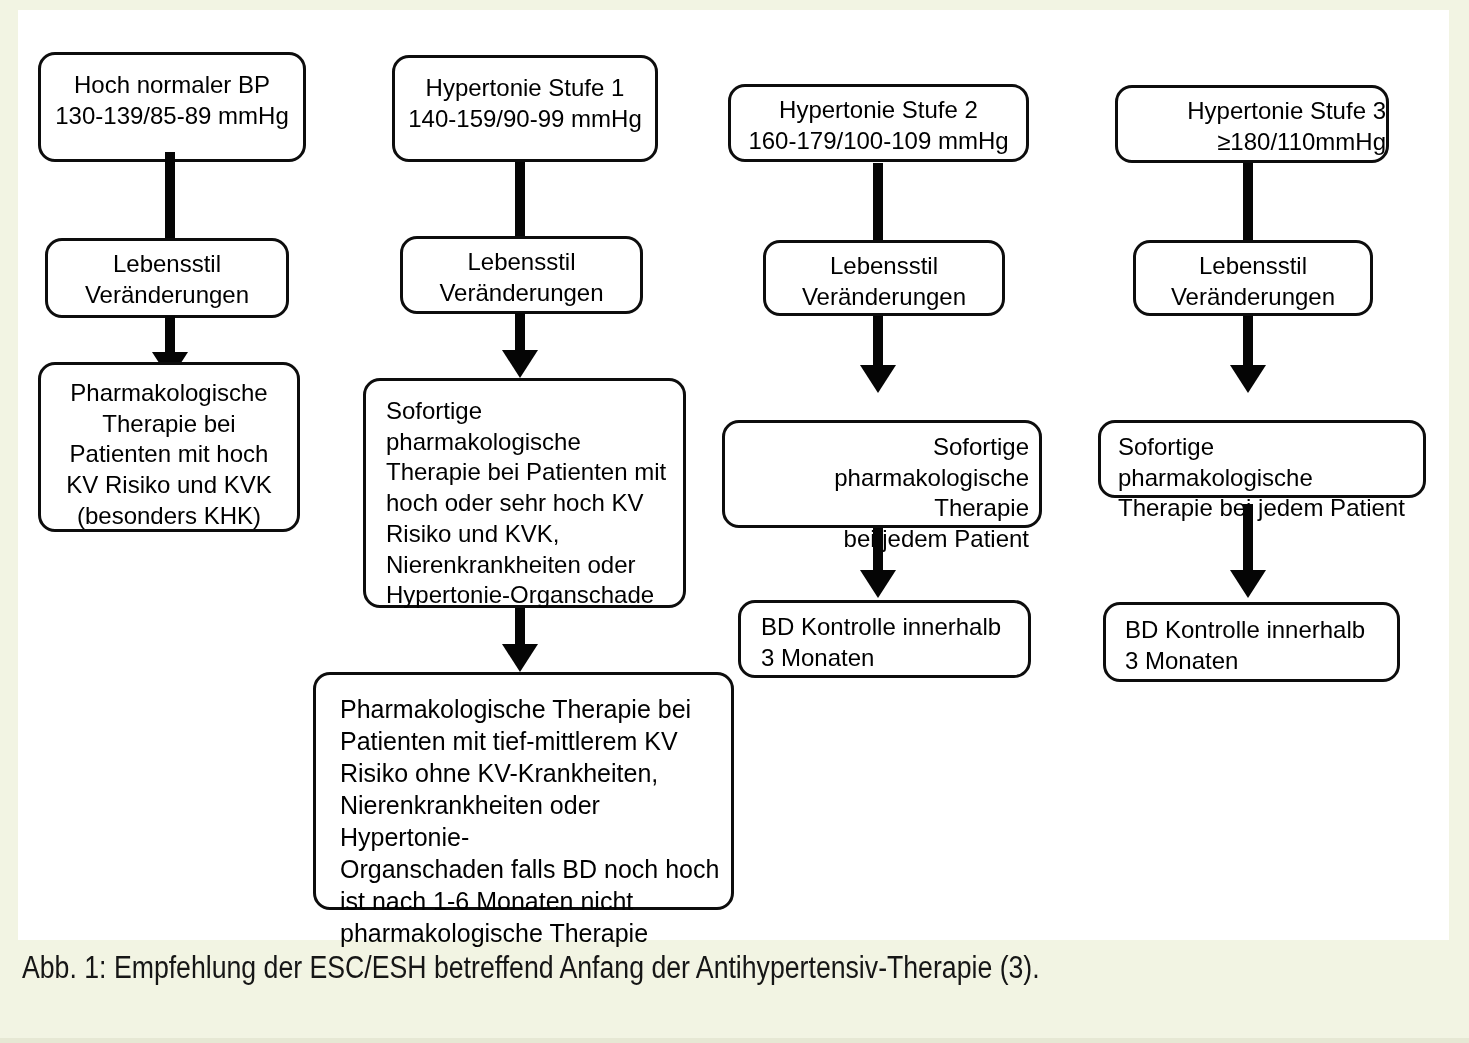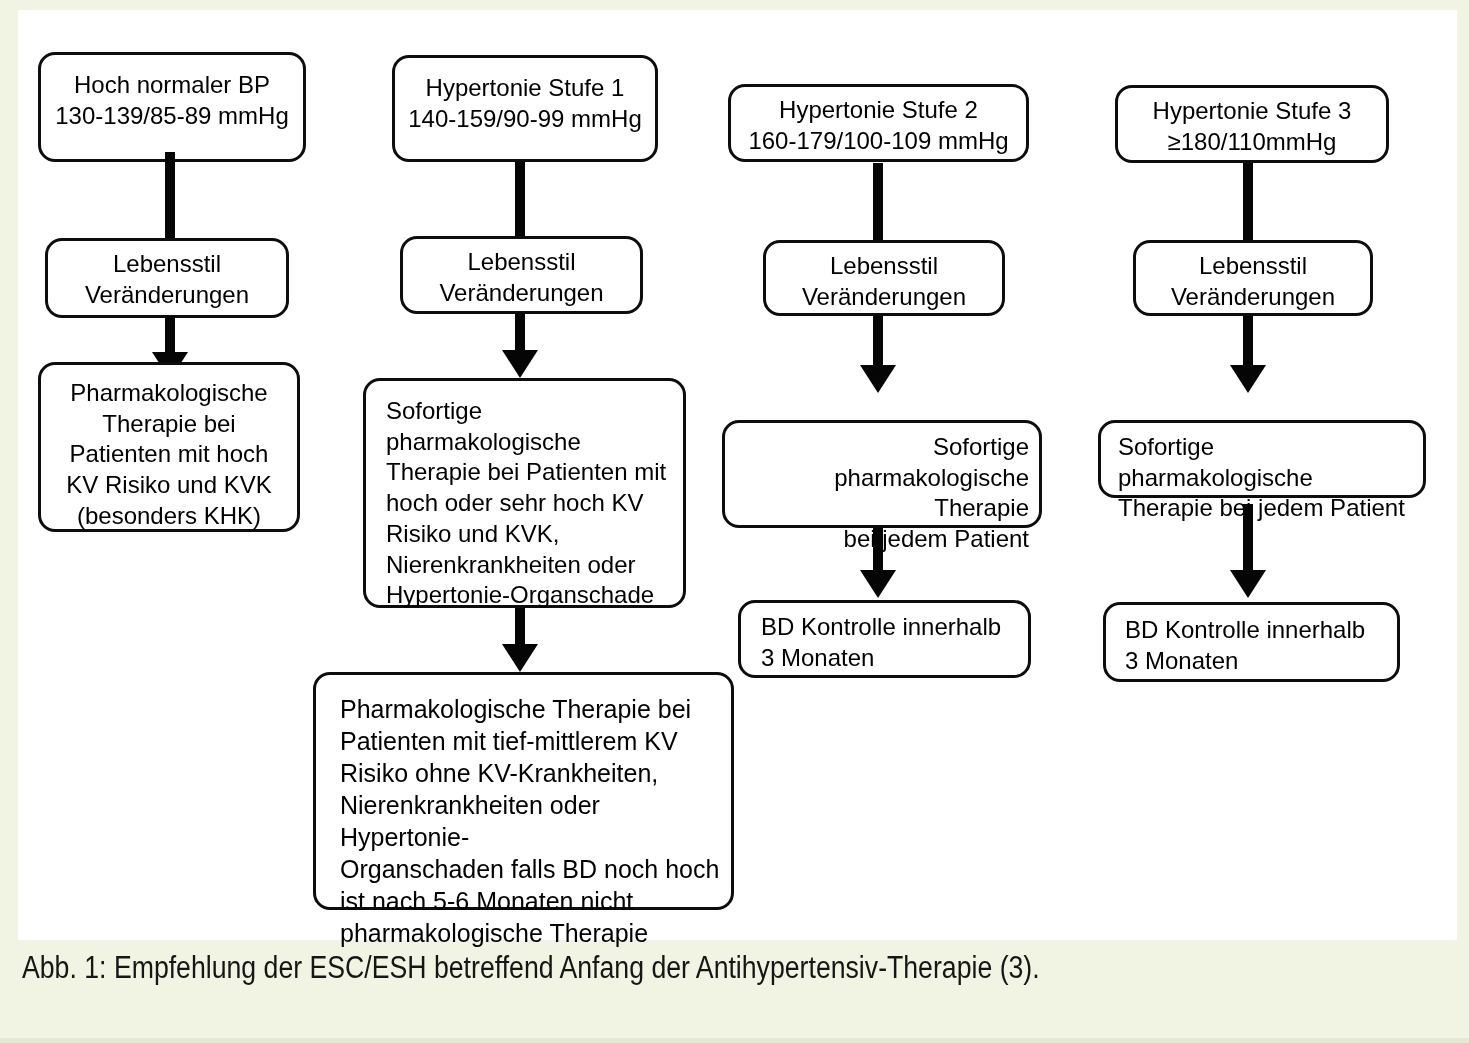--- a/index.html
+++ b/index.html
@@ -5,21 +5,20 @@
   html,body { margin:0; padding:0; }
   body {
     width:1469px; height:1043px; position:relative; overflow:hidden;
     background:#f2f4e3;
     font-family:"Liberation Sans", sans-serif;
     color:#000;
   }
   .panel {
     position:absolute; left:18px; top:10px; width:1431px; height:930px;
     background:#ffffff;
-    padding-left:8px;
   }
   .box {
     position:absolute; background:#fff;
     border:3px solid #0d0d0d; border-radius:17px;
     box-sizing:border-box; font-size:24px; line-height:1.28;
   }
   .txt { white-space:pre-line; }
   .center { text-align:center; }
   .conn {
     position:absolute; display:flex; flex-direction:column; align-items:center;
@@ -97,21 +96,21 @@
   <div class="conn" style="left:484px; top:598px; height:64px;">
     <div class="shaft"></div>
     <div class="head"></div>
   </div>
   <div class="box" style="left:295px; top:662px; width:421px; height:238px; padding:18px 10px 0 24px; font-size:25px;">
     <div class="txt">Pharmakologische Therapie bei
 Patienten mit  tief-mittlerem KV
 Risiko ohne KV-Krankheiten,
 Nierenkrankheiten oder Hypertonie-
 Organschaden falls BD noch hoch
-ist nach 5-6 Monaten nicht
+ist nach 1-6 Monaten nicht
 pharmakologische Therapie</div>
   </div>
 
   <div class="box center" style="left:710px; top:74px; width:301px; height:78px; padding-top:8px;">
     <div class="txt">Hypertonie Stufe 2
 160-179/100-109 mmHg</div>
   </div>
   <div class="conn" style="left:842px; top:153px; height:77px;">
     <div class="shaft"></div>
   </div>
@@ -130,21 +129,21 @@
   </div>
   <div class="conn" style="left:842px; top:518px; height:70px;">
     <div class="shaft"></div>
     <div class="head"></div>
   </div>
   <div class="box" style="left:720px; top:590px; width:293px; height:78px; padding:9px 10px 0 20px;">
     <div class="txt">BD Kontrolle innerhalb
 3 Monaten</div>
   </div>
 
-  <div class="box center" style="left:1097px; top:75px; width:274px; height:78px; padding-top:8px;">
+  <div class="box center" style="left:1097px; top:75px; width:274px; height:78px; padding-top:8px;text-align:right;">
     <div class="txt">Hypertonie Stufe 3
 ≥180/110mmHg</div>
   </div>
   <div class="conn" style="left:1212px; top:153px; height:77px;">
     <div class="shaft"></div>
   </div>
   <div class="box center" style="left:1115px; top:230px; width:240px; height:76px; padding-top:8px;">
     <div class="txt">Lebensstil
 Veränderungen</div>
   </div>

